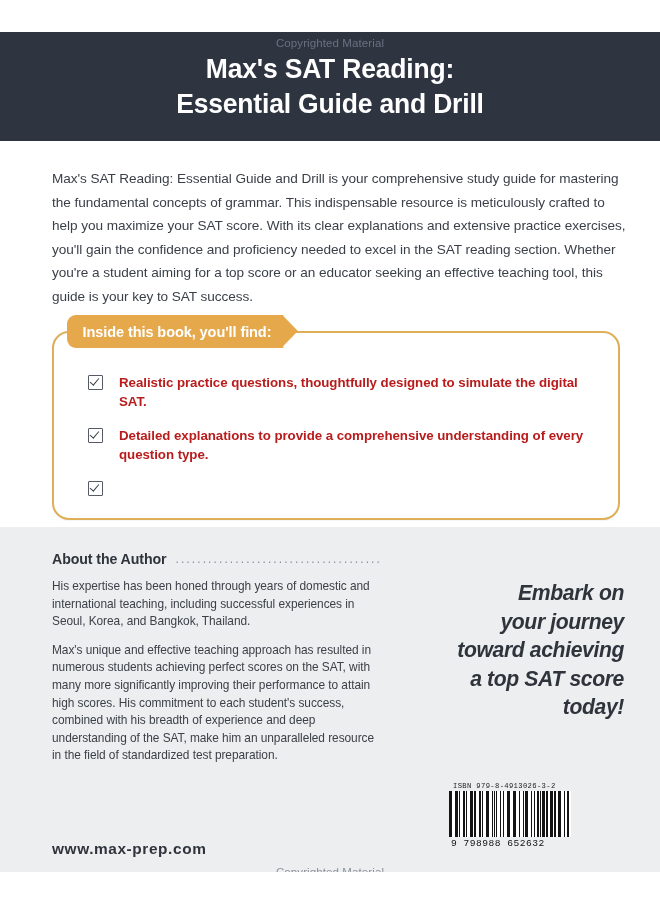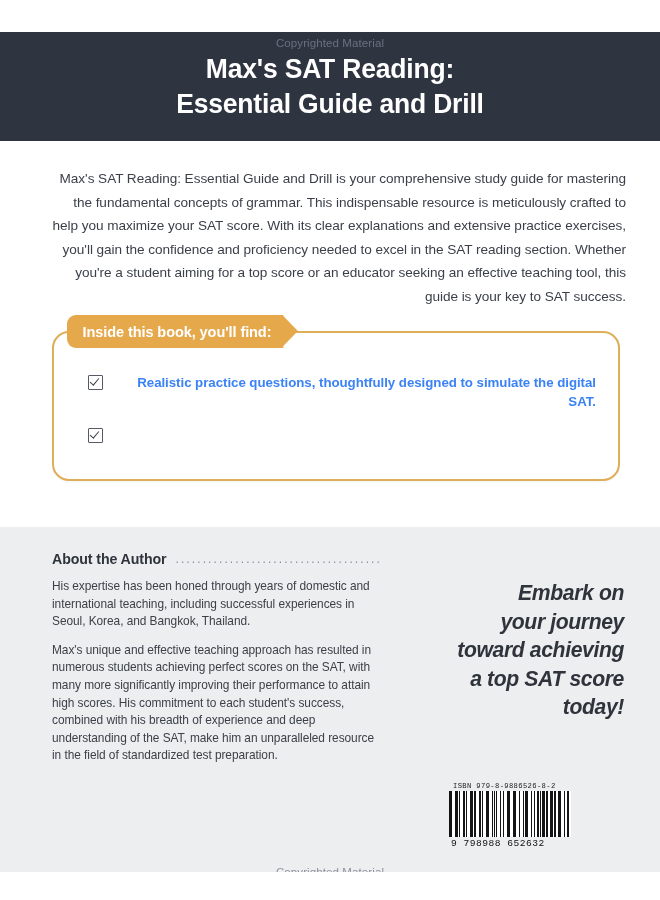--- a/index.html
+++ b/index.html
@@ -60,21 +60,20 @@
     line-height: 35px;
     letter-spacing: -0.2px;
     transform: scaleX(0.93);
   }
   .book-title .line2 { display: block; }
 
   
   .desc-area {
     background: #ffffff;
     padding: 0;
-    text-align: right;
   }
   .blurb {
     margin: 0;
     padding: 26px 34px 0 52px;
     font-size: 13.6px;
     line-height: 23.6px;
     color: #3a3f48;
     letter-spacing: -0.05px;
   }
 
@@ -150,21 +149,21 @@
     top: 0.4px;
     width: 3.5px;
     height: 8px;
     border: solid #3a3f48;
     border-width: 0 1.5px 1.5px 0;
     transform: rotate(40deg);
   }
   .check-text {
     font-size: 13.3px;
     line-height: 19.5px;
-    color: #3b82f6;
+    color: #b91c1c;
     font-weight: 700;
     letter-spacing: -0.05px;
   }
 
   
   .lower {
     position: absolute;
     left: 0;
     top: 495px;
     width: 660px;
@@ -325,49 +324,54 @@
       <div class="callout-wrap">
         <div class="ribbon">Inside this book, you'll find:</div>
         <div class="callout-box">
           <ul class="check-list">
             <li class="check-item">
               <span class="checkbox"></span>
               <span class="check-text">Realistic practice questions, thoughtfully designed to simulate the digital SAT.</span>
             </li>
             <li class="check-item">
               <span class="checkbox"></span>
+              <span class="check-text">Detailed explanations to provide a comprehensive understanding of every question type.</span>
+            </li>
+            <li class="check-item">
+              <span class="checkbox"></span>
             </li>
           </ul>
         </div>
       </div>
     </div>
 
     <div class="lower">
       <div class="lower-inner">
 
         <div class="about-col">
           <div class="about-head">
             <span class="about-title">About the Author</span>
             <span class="dots">..............................................</span>
           </div>
           <p class="about-p">His expertise has been honed through years of domestic and international teaching, including successful experiences in Seoul, Korea, and Bangkok, Thailand.</p>
           <p class="about-p">Max's unique and effective teaching approach has resulted in numerous students achieving perfect scores on the SAT, with many more significantly improving their performance to attain high scores. His commitment to each student's success, combined with his breadth of experience and deep understanding of the SAT, make him an unparalleled resource in the field of standardized test preparation.</p>
         </div>
 
+        <div class="website">www.max-prep.com</div>
 
         <div class="tagline">
           <span>Embark on</span>
           <span>your journey</span>
           <span>toward achieving</span>
           <span>a top SAT score</span>
           <span>today!</span>
         </div>
 
         <div class="barcode-block">
-          <div class="isbn-text">ISBN 979-8-9886526-8-2</div>
+          <div class="isbn-text">ISBN 979-8-4913026-3-2</div>
           <div class="bars-row">
             <div class="bars-main">
               <div class="bars" id="bars-main">
                   <i style="width: 3px; height: 100%;"></i>
                   <i class="sp" style="width: 3px;"></i>
                   <i style="width: 3px;"></i>
                   <i class="sp" style="width: 1px;"></i>
                   <i style="width: 1px;"></i>
                   <i class="sp" style="width: 3px;"></i>
                   <i style="width: 2px;"></i>

